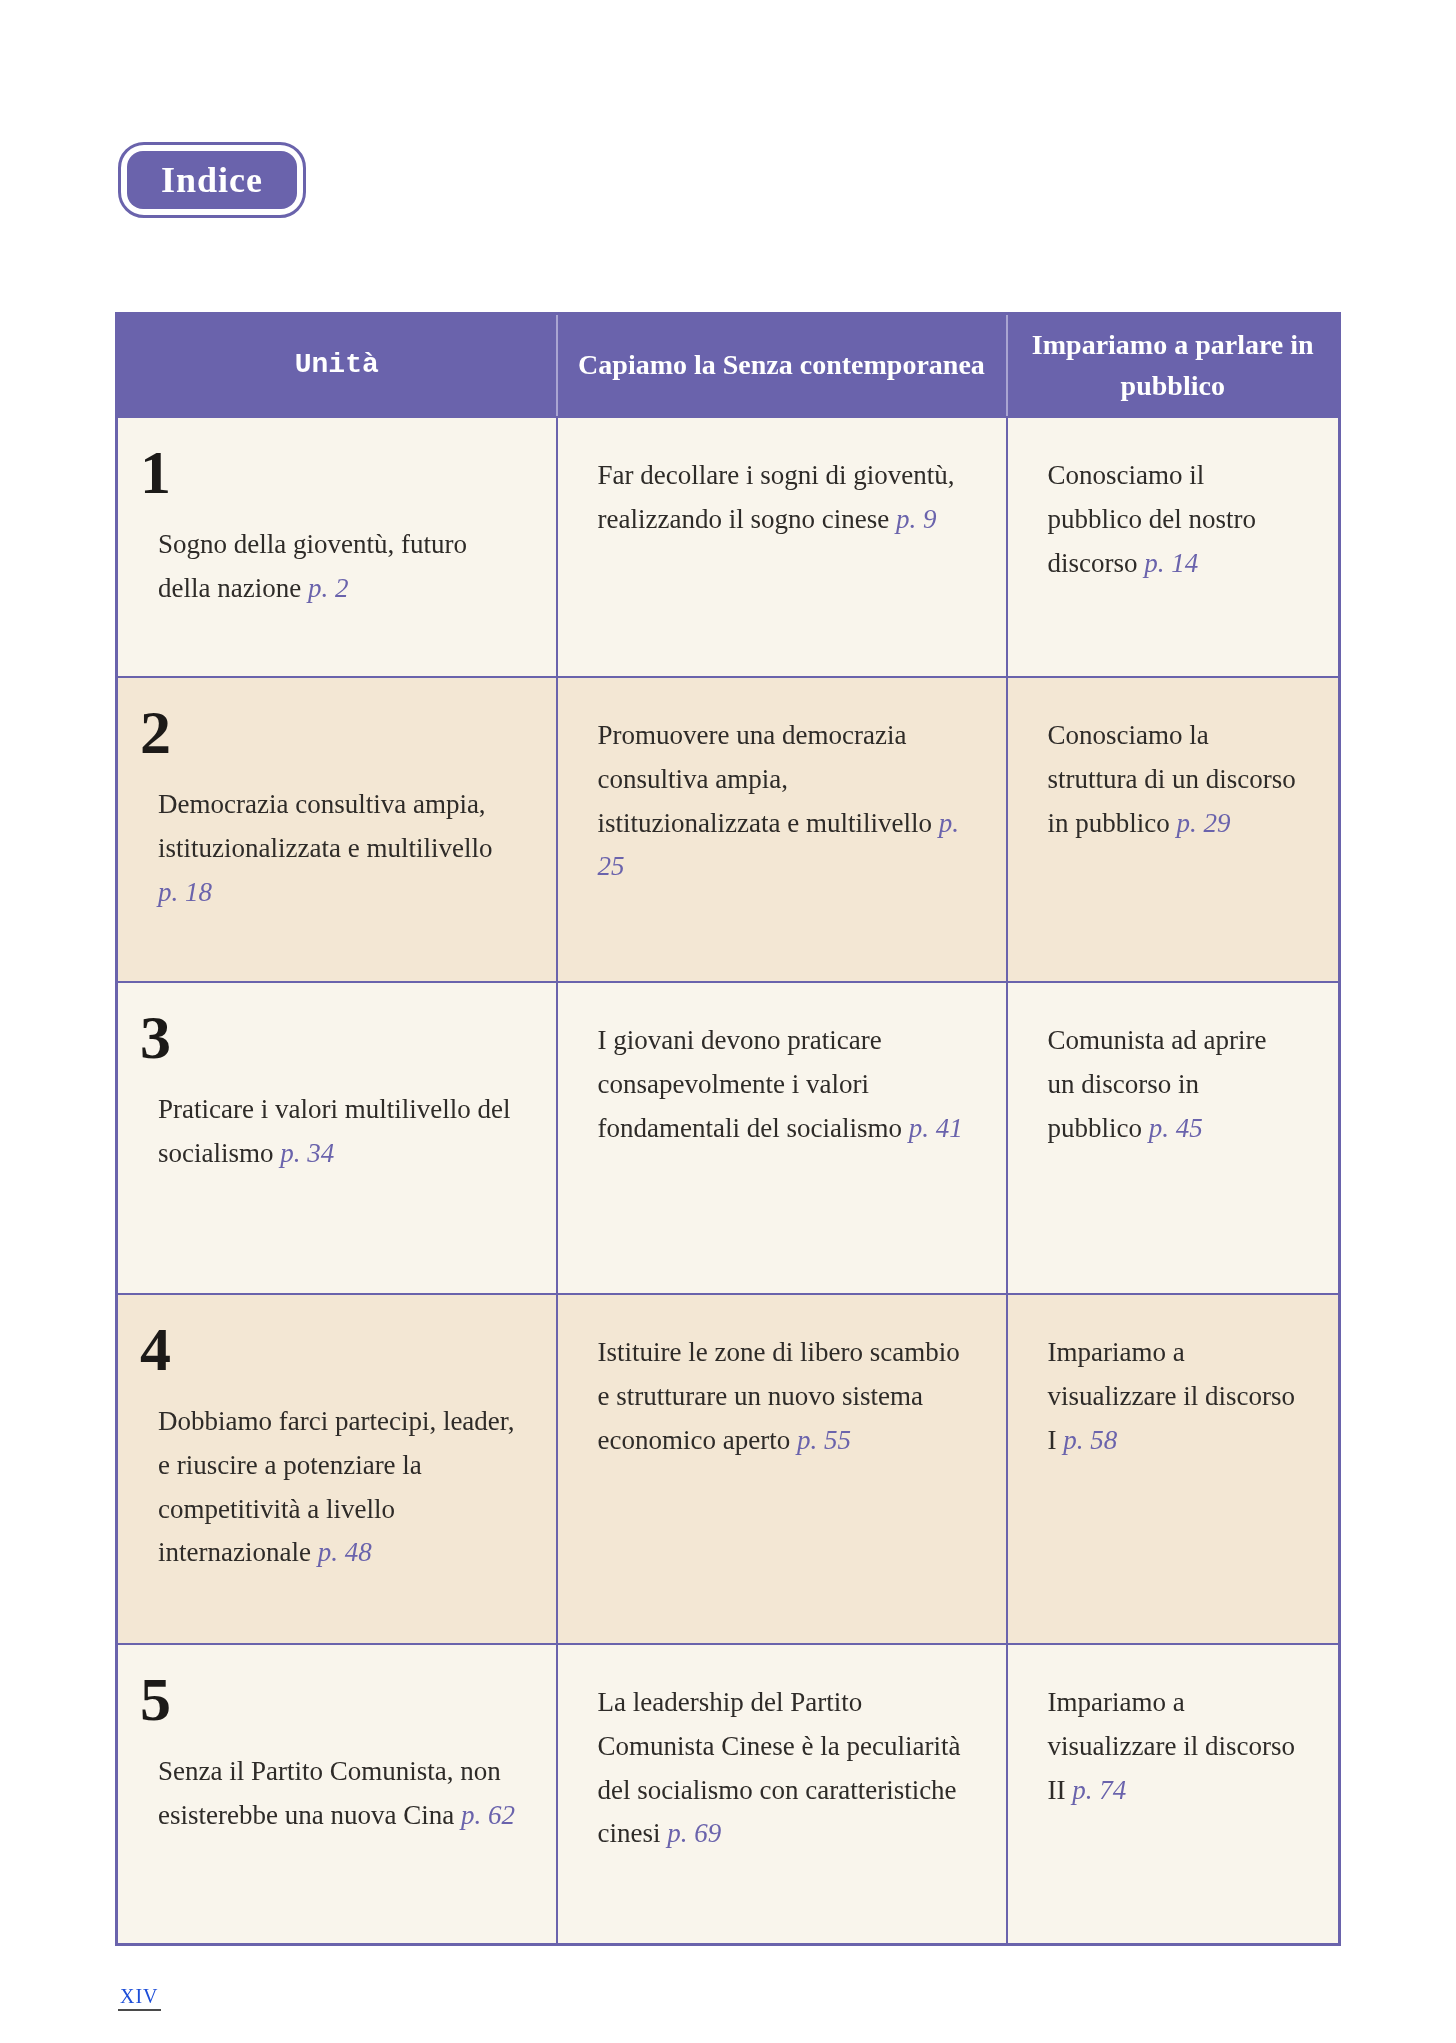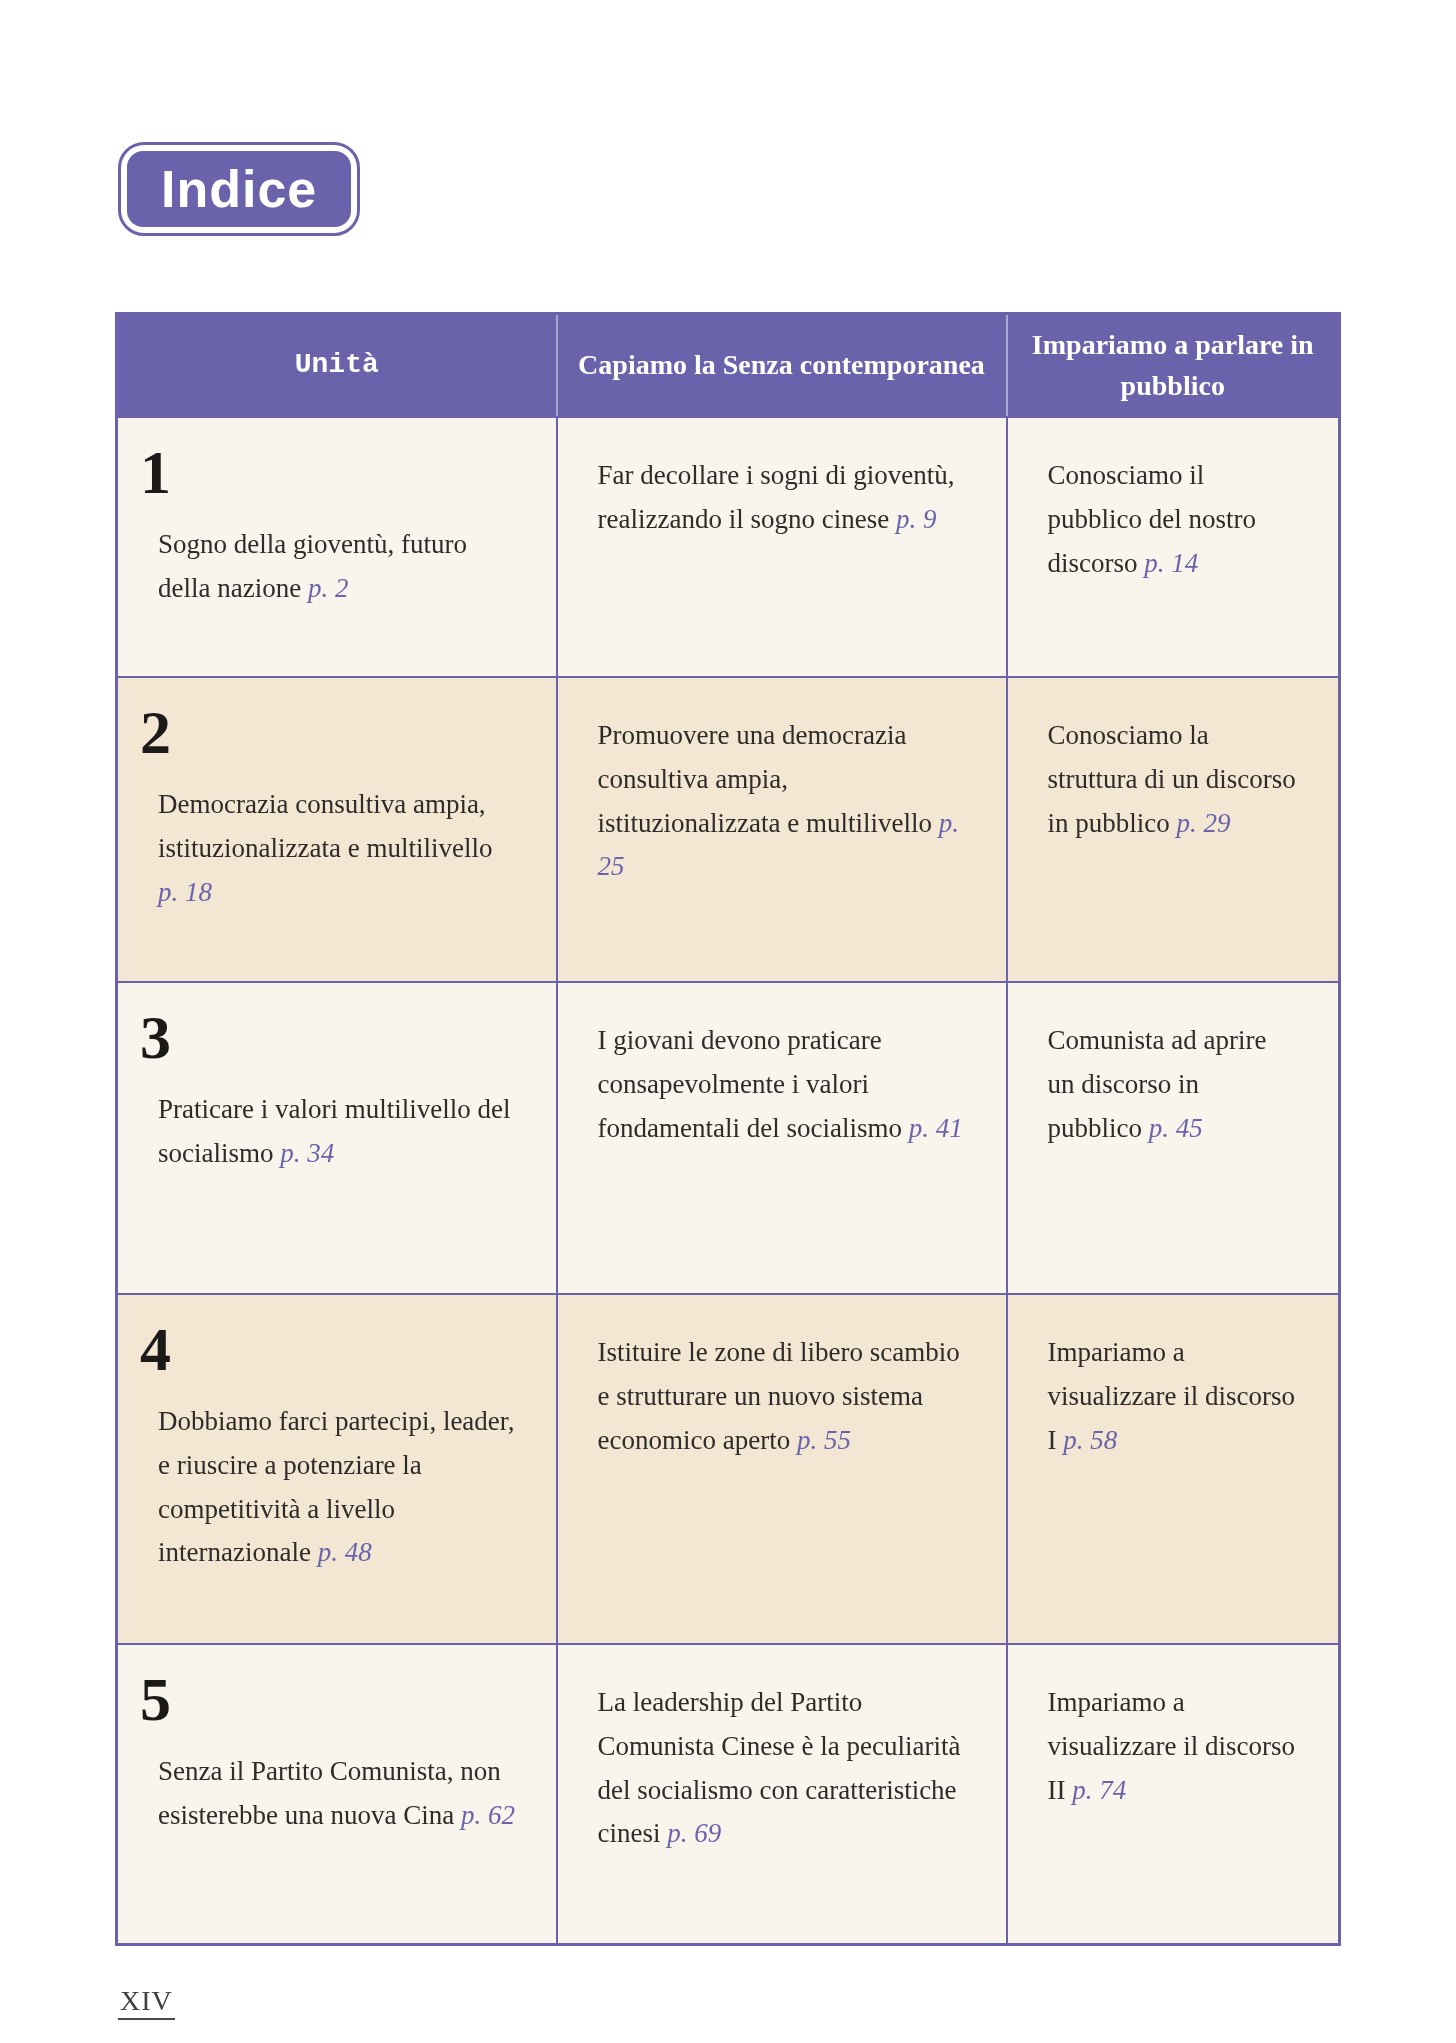--- a/index.html
+++ b/index.html
@@ -30,25 +30,25 @@
     padding: 6px;
     background: #ffffff;
     display: inline-block;
   }
   .badge-inner {
     background: var(--accent);
     border-radius: 16px;
     padding: 8px 34px;
   }
   .badge-inner .badge-text {
-    font-size: 52px;
+    font-size: 36px;
     font-weight: bold;
     color: #ffffff;
     letter-spacing: 1px;
-    font-family: Liberation Sans, sans-serif;
+    font-family: Liberation Serif, serif;
   }
 
   
   table.toc {
     position: absolute;
     left: 115px;
     top: 312px;
     width: 1223px;
     border-collapse: collapse;
     border: 3px solid var(--accent);
@@ -100,23 +100,23 @@
   .pref {
     font-style: italic;
     color: var(--accent);
   }
 
   
   .page-num {
     position: absolute;
     left: 118px;
     top: 1985px;
-    font-size: 28px;
+    font-size: 20px;
     letter-spacing: 1px;
-    color: #404040;
+    color: #1d4ed8;
     border-bottom: 2px solid #4a4a4a;
     padding: 0 2px 1px 2px;
   }
 </style>
 </head>
 <body>
 
 <div class="badge-outer">
   <div class="badge-inner">
     <span class="badge-text">Indice</span>

